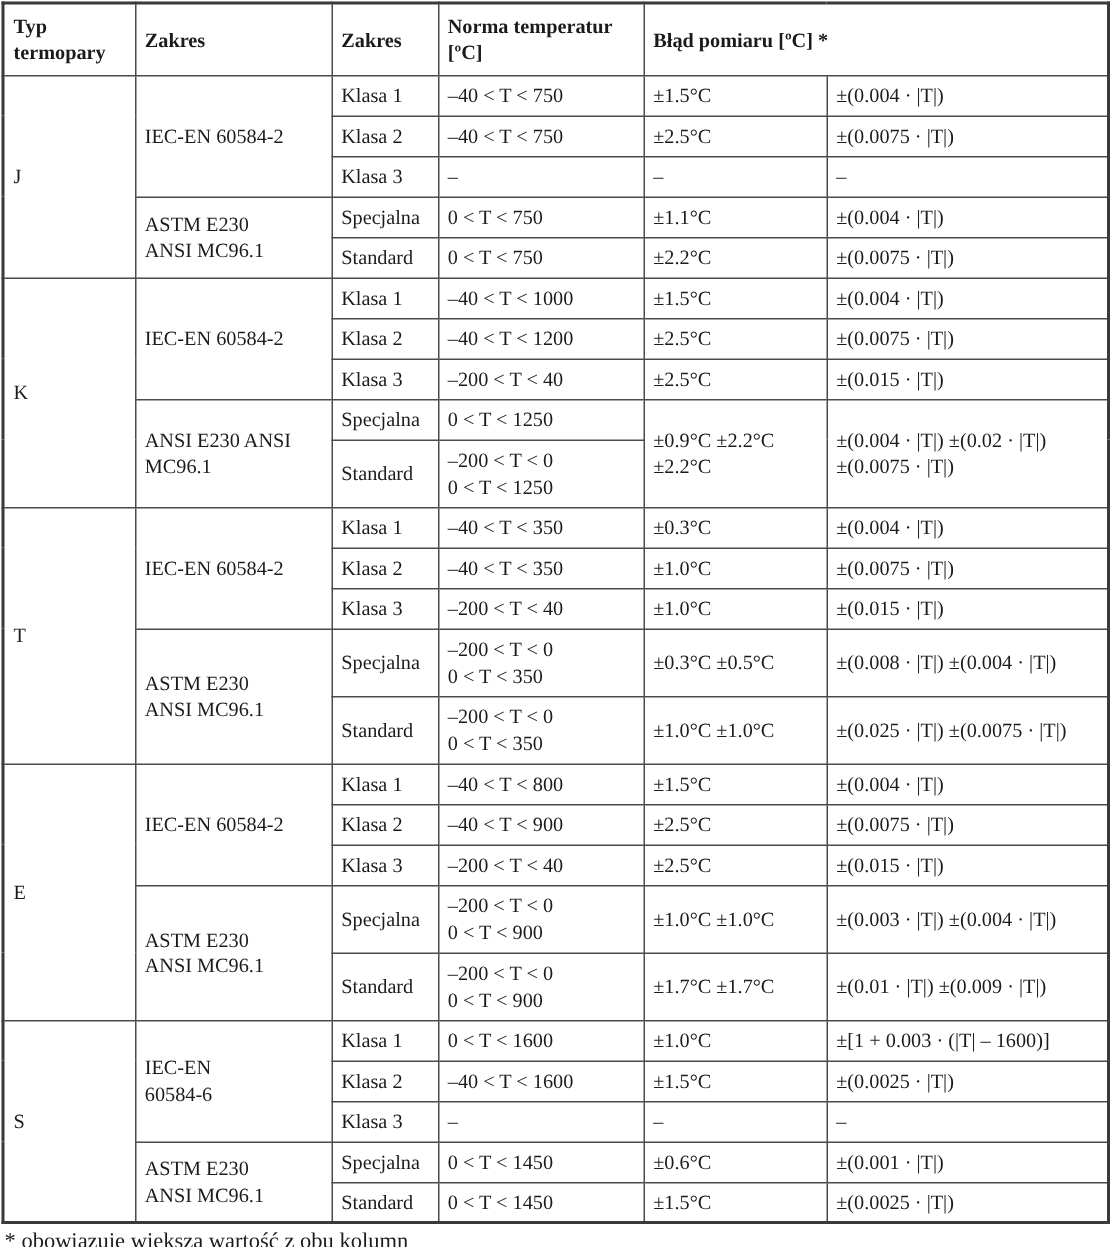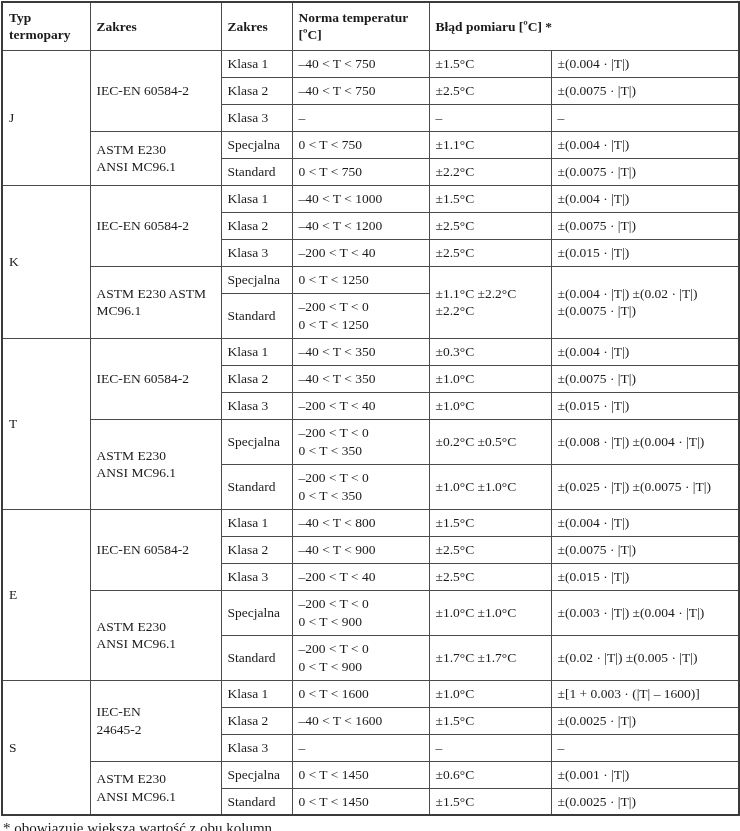--- a/index.html
+++ b/index.html
@@ -115,25 +115,25 @@
       <td>±2.5°C</td>
       <td>±(0.0075 · |T|)</td>
     </tr>
     <tr class="r27">
       <td>Klasa 3</td>
       <td>–200 &lt; T &lt; 40</td>
       <td>±2.5°C</td>
       <td>±(0.015 · |T|)</td>
     </tr>
     <tr class="r27">
-      <td rowspan="2">ASTM E230 ASTM
+      <td rowspan="2">ANSI E230 ANSI
 MC96.1</td>
       <td>Specjalna</td>
       <td>0 &lt; T &lt; 1250</td>
-      <td rowspan="2">±1.1°C ±2.2°C
+      <td rowspan="2">±0.9°C ±2.2°C
 ±2.2°C</td>
       <td rowspan="2">±(0.004 · |T|) ±(0.02 · |T|)
 ±(0.0075 · |T|)</td>
     </tr>
     <tr class="r45">
       <td>Standard</td>
       <td>–200 &lt; T &lt; 0
 0 &lt; T &lt; 1250</td>
     </tr>
 
@@ -156,21 +156,21 @@
       <td>–200 &lt; T &lt; 40</td>
       <td>±1.0°C</td>
       <td>±(0.015 · |T|)</td>
     </tr>
     <tr class="r45">
       <td rowspan="2">ASTM E230
 ANSI MC96.1</td>
       <td>Specjalna</td>
       <td>–200 &lt; T &lt; 0
 0 &lt; T &lt; 350</td>
-      <td>±0.2°C ±0.5°C</td>
+      <td>±0.3°C ±0.5°C</td>
       <td>±(0.008 · |T|) ±(0.004 · |T|)</td>
     </tr>
     <tr class="r45">
       <td>Standard</td>
       <td>–200 &lt; T &lt; 0
 0 &lt; T &lt; 350</td>
       <td>±1.0°C ±1.0°C</td>
       <td>±(0.025 · |T|) ±(0.0075 · |T|)</td>
     </tr>
 
@@ -201,27 +201,27 @@
       <td>–200 &lt; T &lt; 0
 0 &lt; T &lt; 900</td>
       <td>±1.0°C ±1.0°C</td>
       <td>±(0.003 · |T|) ±(0.004 · |T|)</td>
     </tr>
     <tr class="r45">
       <td>Standard</td>
       <td>–200 &lt; T &lt; 0
 0 &lt; T &lt; 900</td>
       <td>±1.7°C ±1.7°C</td>
-      <td>±(0.02 · |T|) ±(0.005 · |T|)</td>
+      <td>±(0.01 · |T|) ±(0.009 · |T|)</td>
     </tr>
 
     <tr class="r27">
       <td rowspan="5">S</td>
       <td rowspan="3">IEC-EN
-24645-2</td>
+60584-6</td>
       <td>Klasa 1</td>
       <td>0 &lt; T &lt; 1600</td>
       <td>±1.0°C</td>
       <td>±[1 + 0.003 · (|T| – 1600)]</td>
     </tr>
     <tr class="r27">
       <td>Klasa 2</td>
       <td>–40 &lt; T &lt; 1600</td>
       <td>±1.5°C</td>
       <td>±(0.0025 · |T|)</td>

